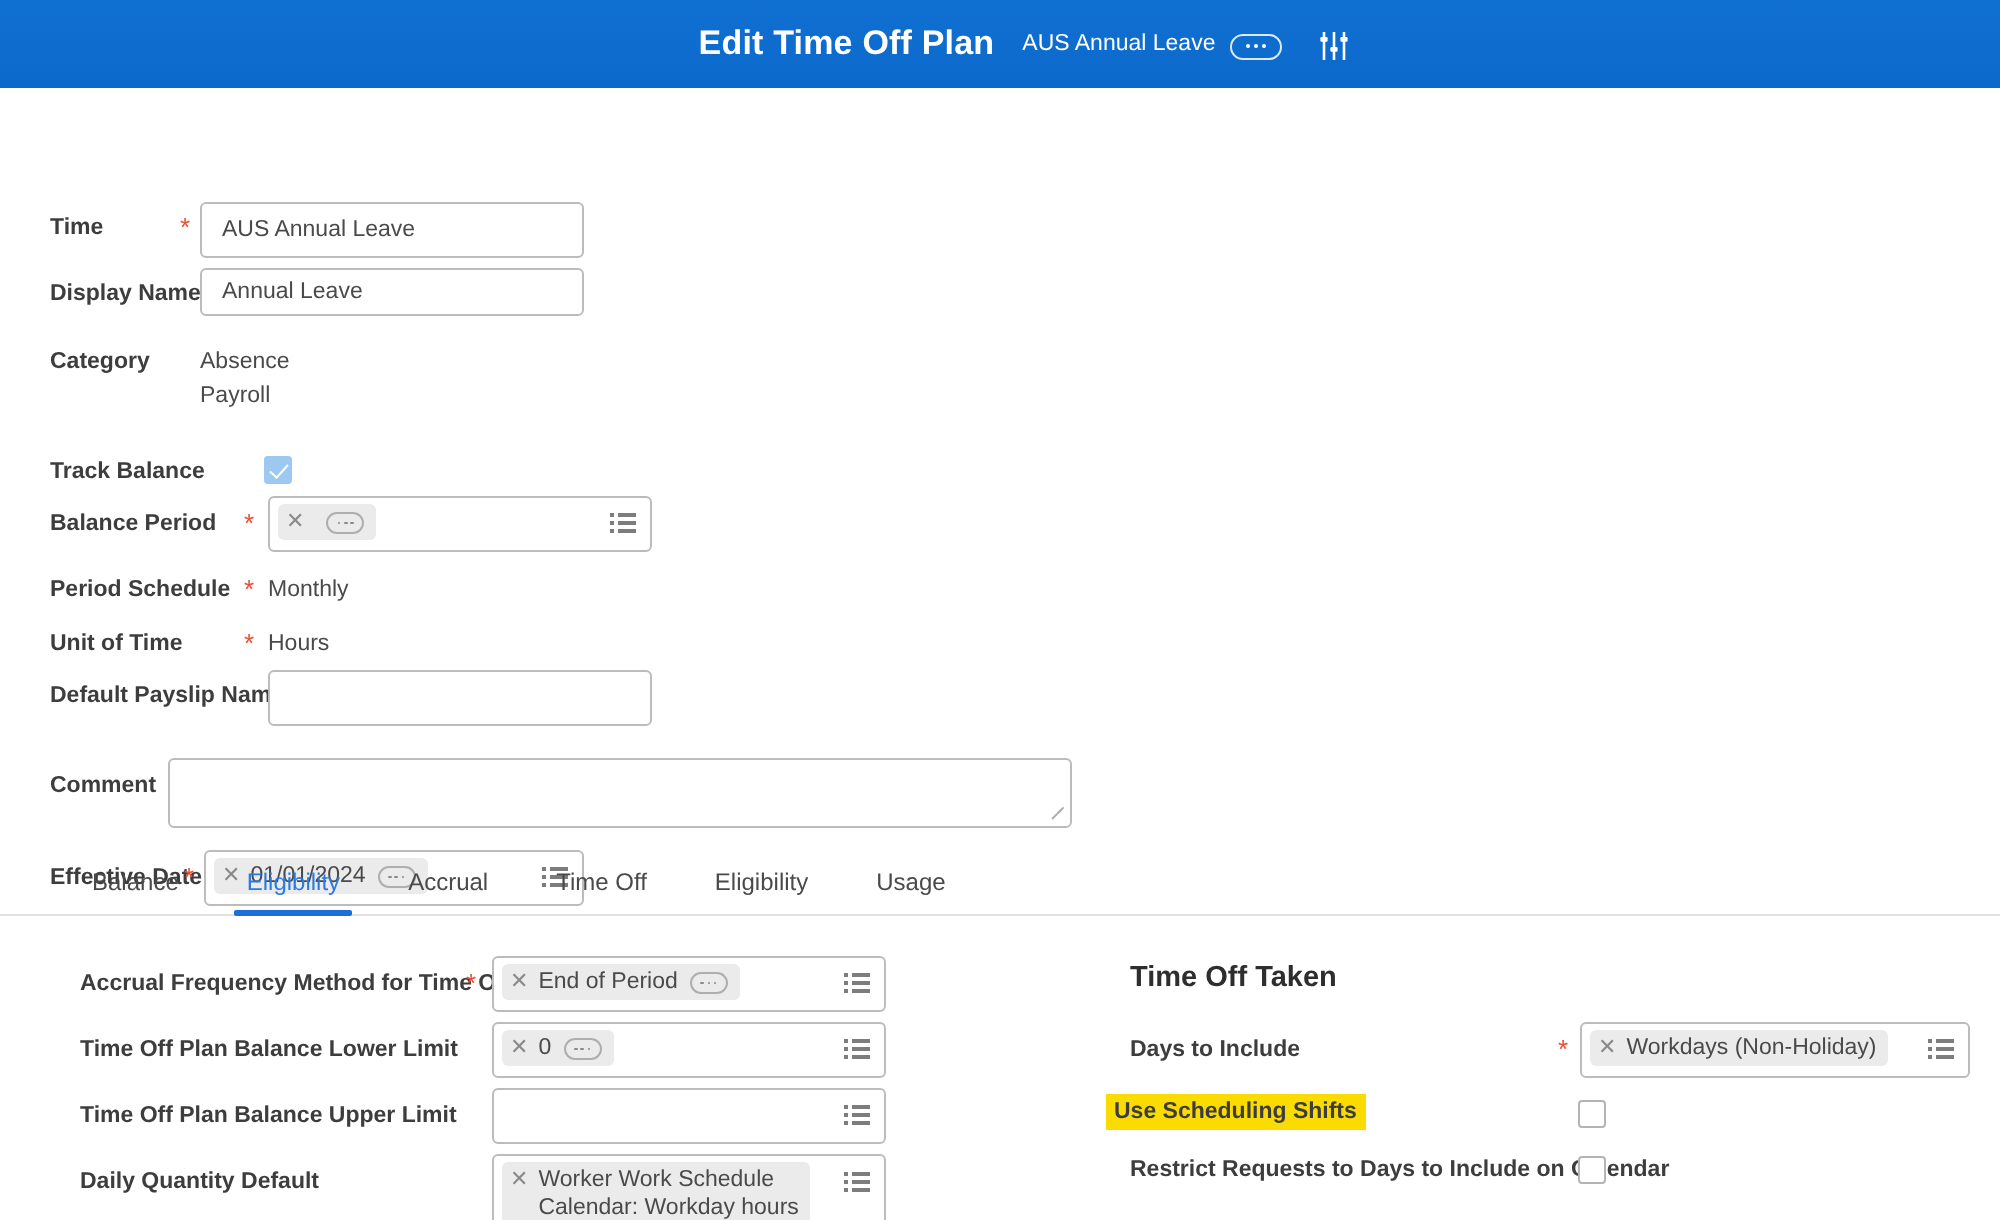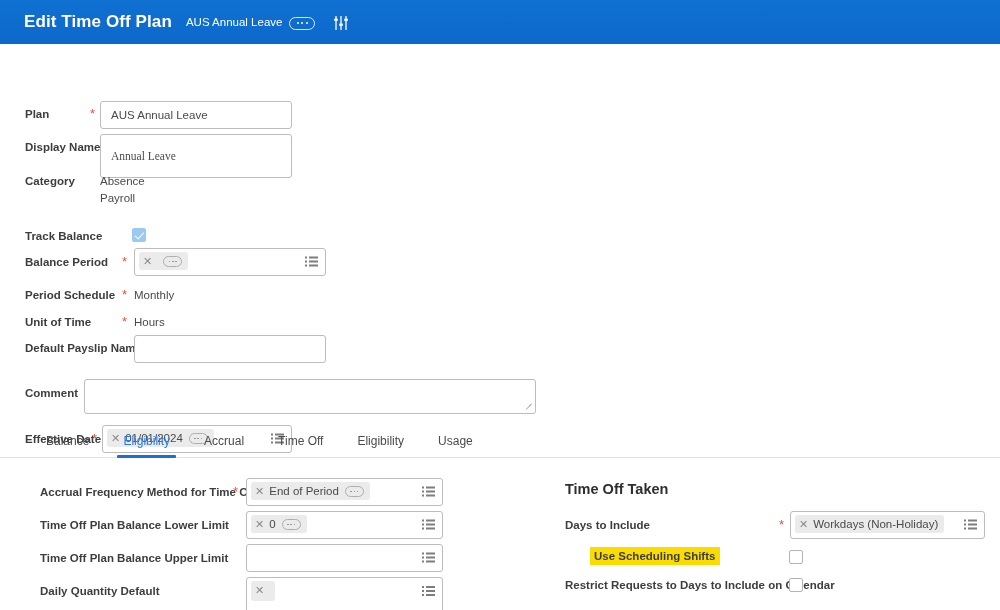--- a/index.html
+++ b/index.html
@@ -14,20 +14,21 @@
 
   
   .header {
     height: 44px;
     background: #0b6bce;
     background: linear-gradient(180deg,#1070d2 0%, #0b69cb 100%);
     display: flex;
     align-items: center;
     padding-left: 24px;
     position: relative;
+    justify-content: center;
   }
   .header-title {
     color: #ffffff;
     font-size: 17px;
     font-weight: bold;
     letter-spacing: 0.1px;
     white-space: nowrap;
   }
   .header-sub {
     color: #ffffff;
@@ -259,28 +260,28 @@
         <rect x="1.2" y="4.5" width="3.6" height="2.4" rx="0.6"></rect>
         <rect x="6.2" y="9.5" width="3.6" height="2.4" rx="0.6"></rect>
         <rect x="11.2" y="4.5" width="3.6" height="2.4" rx="0.6"></rect>
       </g>
     </svg>
   </div>
 </div>
 
 <div class="form">
 
-  <div class="lblL" style="top:64px;">Plan</div>
+  <div class="lblL" style="top:64px;">Time</div>
   <div class="starL" style="top:62px;">*</div>
   <div class="txtbox" style="left:100px; top:57px; width:192px; height:28px;">
     <span>AUS Annual Leave</span>
   </div>
 
   <div class="lblL" style="top:97px;">Display Name</div>
-  <div class="txtbox" style="left:100px; top:90px; width:192px; height:44px;font-family:Liberation Serif, serif;">
+  <div class="txtbox" style="left:100px; top:90px; width:192px; height:24px;">
     <span>Annual Leave</span>
   </div>
 
   <div class="lblL" style="top:131px;">Category</div>
   <div class="val-static abs" style="left:100px; top:131px;text-align:right;">Absence</div>
   <div class="val-static abs" style="left:100px; top:148px;">Payroll</div>
 
   <div class="lblL" style="top:186px;">Track Balance</div>
   <div class="cbox checked" style="left:132px; top:184px;"></div>
 
@@ -412,20 +413,22 @@
       <span></span>
         <span></span>
         <span></span>
     </span>
   </div>
 
   <div class="lblC" style="left:40px; top:585px;">Daily Quantity Default</div>
   <div class="prompt" style="left:246px; top:577px; width:197px; height:40px; align-items:flex-start;">
     <span class="chip" style="padding-bottom:4px;">
       <span class="x">✕</span>
+      <span class="ctext">Worker Work Schedule
+Calendar: Workday hours</span>
     </span>
     <span class="menu-ico tp">
       <b style="top:0"></b>
         <b style="top:4px"></b>
         <b style="top:8px"></b>
       <span></span>
         <span></span>
         <span></span>
     </span>
   </div>
@@ -446,21 +449,21 @@
     <span class="menu-ico">
       <b style="top:0"></b>
         <b style="top:4px"></b>
         <b style="top:8px"></b>
       <span></span>
         <span></span>
         <span></span>
     </span>
   </div>
 
-  <div class="lblC" style="left:590px; top:550px;">
+  <div class="lblC" style="left:553px; top:550px;">
     <span class="hl">Use Scheduling Shifts</span>
   </div>
   <div class="cbox" style="left:789px; top:550px;"></div>
 
   <div class="lblC" style="left:565px; top:579px;">Restrict Requests to Days to Include on Calendar</div>
   <div class="cbox" style="left:789px; top:578px;"></div>
 
 </div>
 
 </body></html>

